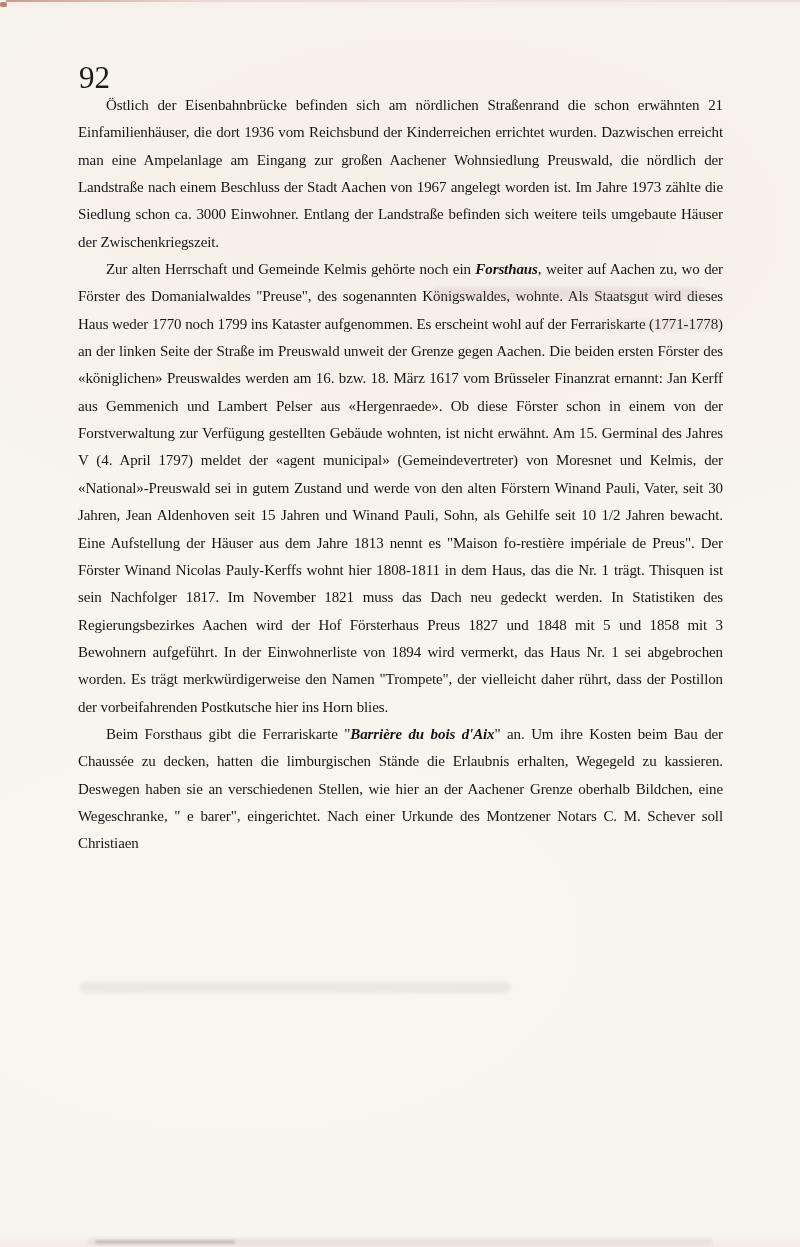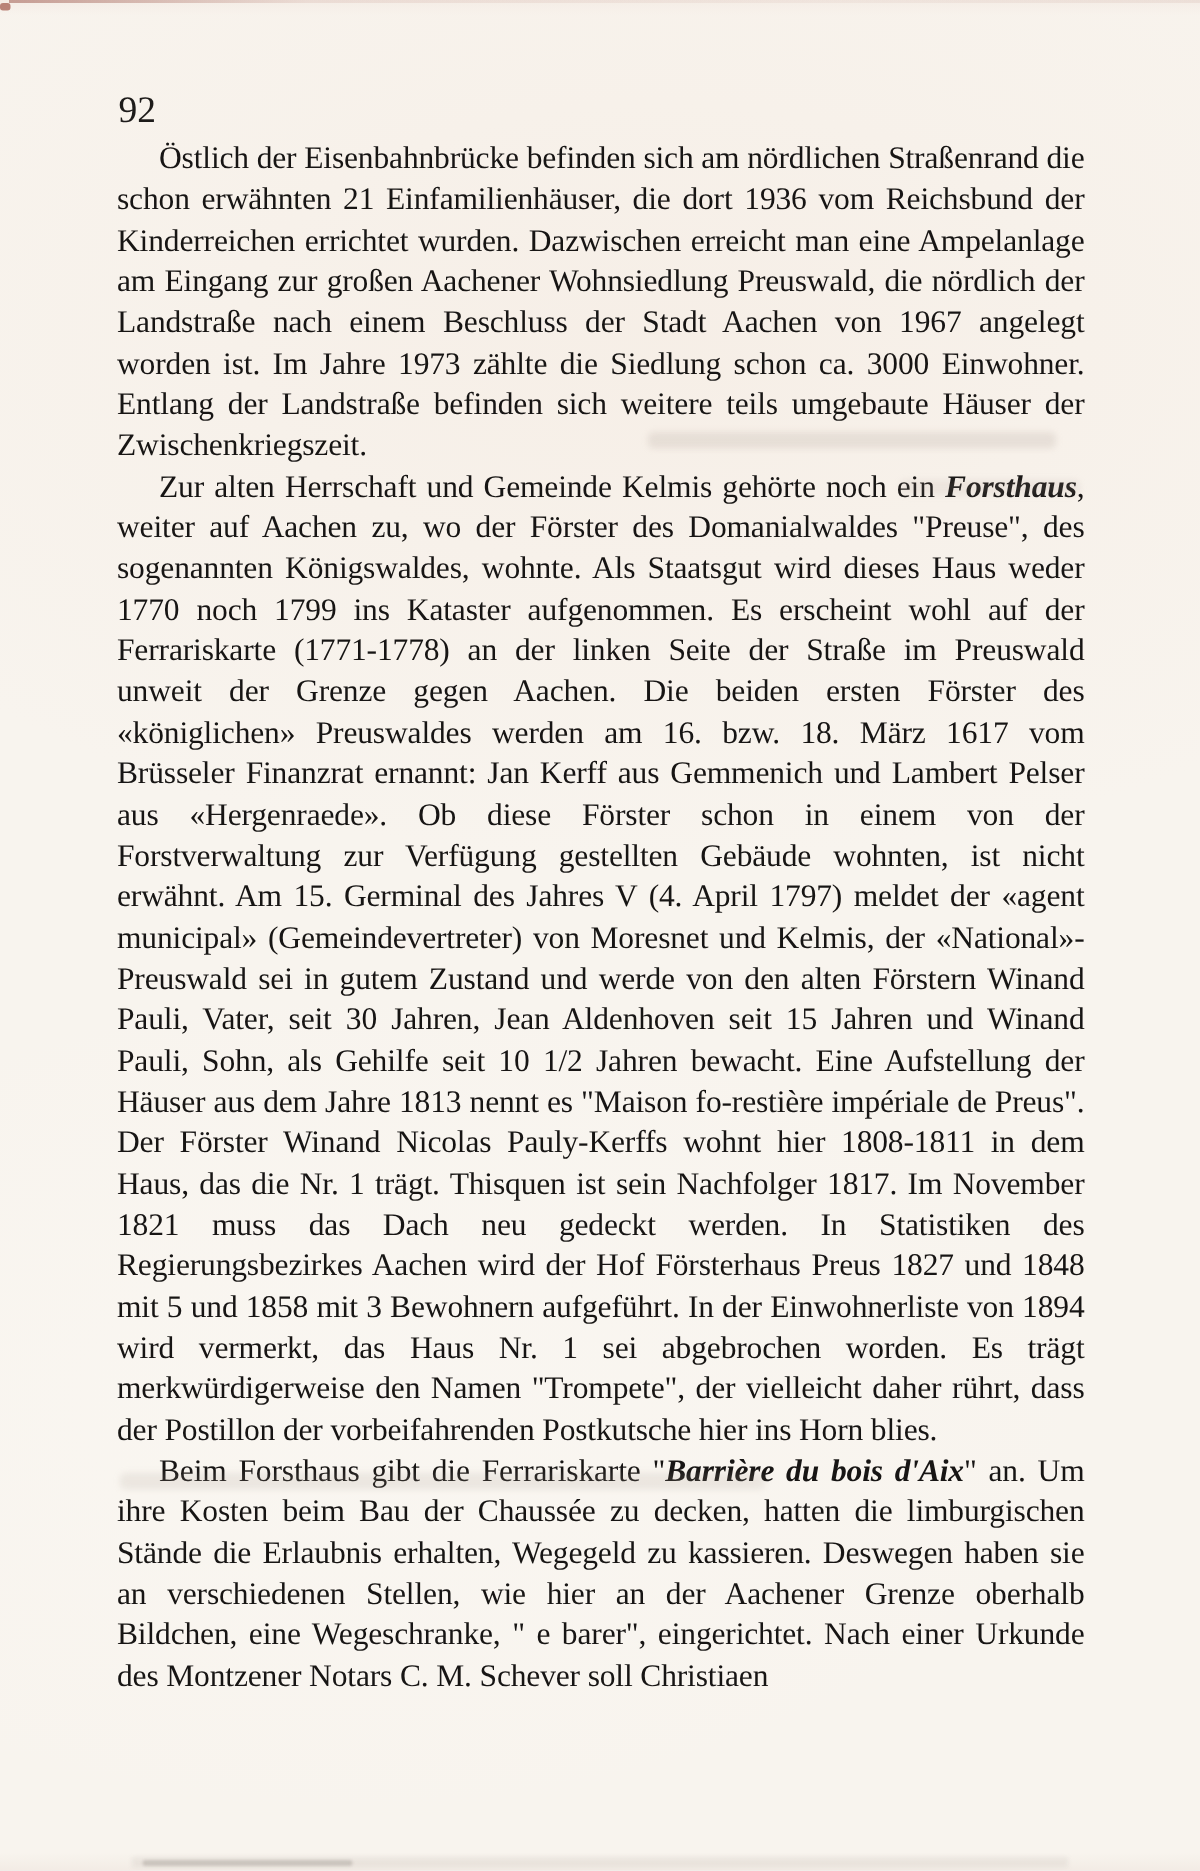--- a/index.html
+++ b/index.html
@@ -15,28 +15,28 @@
     background-color: #f8f4ee;
     background-image:
       radial-gradient(ellipse 900px 500px at 55% 18%, rgba(246,238,230,0.9), rgba(248,244,238,0) 70%),
       radial-gradient(ellipse 700px 400px at 30% 75%, rgba(250,247,242,0.8), rgba(248,244,238,0) 70%),
       linear-gradient(180deg, rgba(235,215,208,0.28) 0px, rgba(248,244,238,0) 10px),
       linear-gradient(0deg, rgba(232,220,212,0.35) 0px, rgba(248,244,238,0) 12px);
   }
   .page-number {
     position: absolute;
     left: 79px; top: 60px;
-    font-size: 25px;
+    font-size: 31px;
     color: #1d1b1a;
   }
   .text-block {
     position: absolute;
     left: 78px; top: 92px;
     width: 645px;
-    font-size: 21px;
+    font-size: 15px;
     line-height: 27.35px;
     text-align: justify;
     color: #171514;
     letter-spacing: -0.1px;
   }
   .para { margin: 0; text-indent: 28px; }
   .para .bold { font-weight: bold; font-style: italic; }
 
   
   .edge-top-line {

